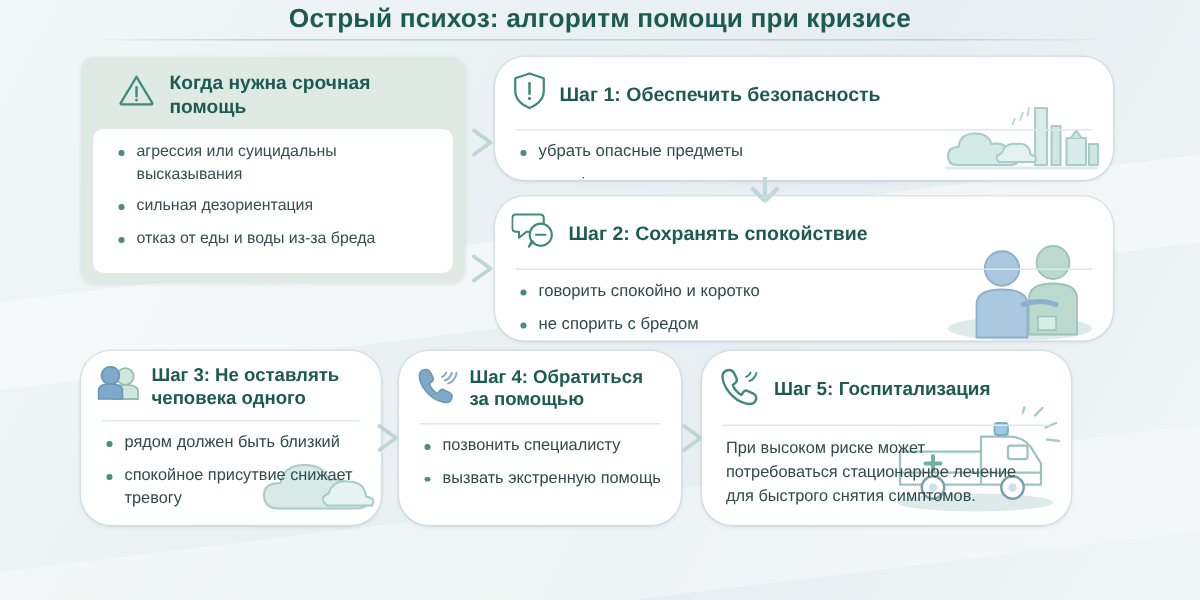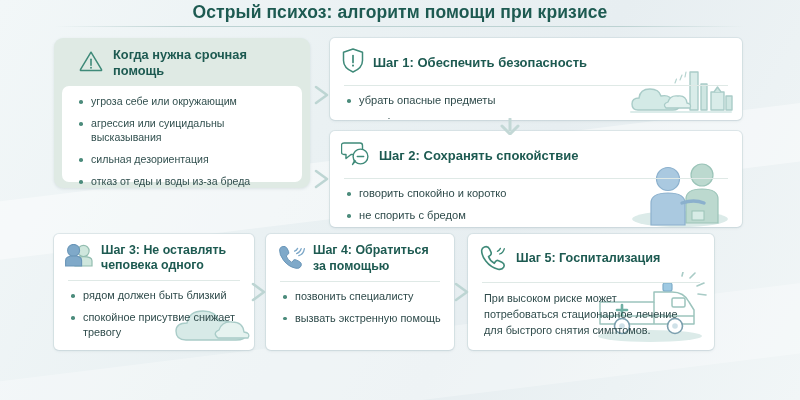--- a/index.html
+++ b/index.html
@@ -58,21 +58,21 @@
     left: 55px;
     width: 690px;
     height: 1px;
     background: linear-gradient(to right, rgba(168,196,196,0), #bcd2d2 18%, #bcd2d2 82%, rgba(168,196,196,0));
   }
 
   
   .card {
     position: absolute;
     background: #ffffff;
-    border-radius: 5px;
+    border-radius: 20px;
     box-shadow: 0 1px 3px rgba(60,95,105,0.13), 0 0 0 1px rgba(205,221,224,0.55);
     overflow: hidden;
   }
 
   .card-head {
     display: flex;
     align-items: center;
     gap: 8px;
     padding: 9px 12px 0 11px;
   }
@@ -213,21 +213,20 @@
         <svg width="26" height="24" viewBox="0 0 26 24">
           <path d="M13 3.2 L23.4 20.4 Q24.1 21.6 22.7 21.6 L3.3 21.6 Q1.9 21.6 2.6 20.4 Z" fill="none" stroke="#3f8a79" stroke-width="1.5" stroke-linejoin="round"></path>
           <line x1="13" y1="10.2" x2="13" y2="16.2" stroke="#3f8a79" stroke-width="1.6" stroke-linecap="round"></line>
           <circle cx="13" cy="18.7" r="0.95" fill="#3f8a79"></circle>
         </svg>
       </span>
       <span class="card-title">Когда нужна срочная помощь</span>
     </div>
     <div class="inner">
       <ul class="bullets">
-        <li>угроза себе или окружающим</li>
         <li>агрессия или суицидальны высказывания</li>
         <li>сильная дезориентация</li>
         <li>отказ от еды и воды из-за бреда</li>
 
       </ul>
     </div>
   </div>
 
   <div class="card" id="panel-step1">
     <span class="art" id="art-city">

